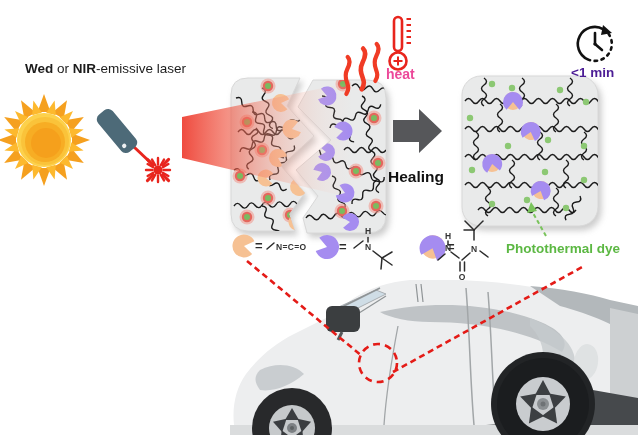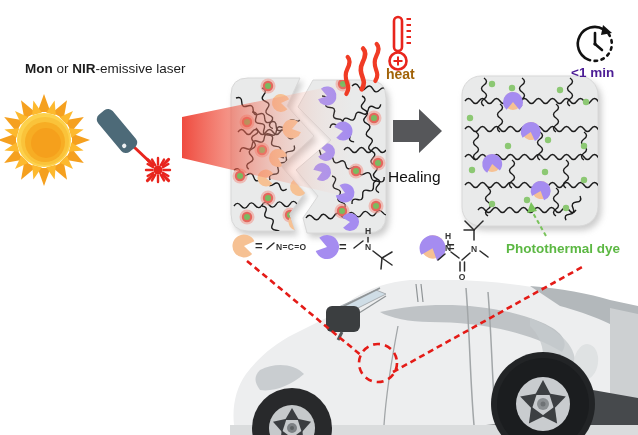--- a/index.html
+++ b/index.html
@@ -2,23 +2,23 @@
 <html><head>
 <meta charset="utf-8">
 <style>
   html,body{margin:0;padding:0;background:#fff;}
   .canvas{position:relative;width:638px;height:435px;background:#fff;overflow:hidden;
           font-family:"Liberation Sans",sans-serif;}
   .canvas svg.layer{position:absolute;left:0;top:0;}
   .lbl{position:absolute;z-index:5;white-space:pre;}
   .title-row{left:25px;top:61px;font-size:13.5px;color:#1c1c1c;}
   .title-row b{font-weight:700;}
-  .heat-lbl{left:386px;top:66px;font-size:14px;font-weight:700;color:#a16207;}
+  .heat-lbl{left:386px;top:66px;font-size:14px;font-weight:700;color:#ec4899;}
   .time-lbl{left:571px;top:65px;font-size:13.5px;font-weight:700;color:#4c1d95;}
-  .healing-lbl{left:388px;top:168px;font-size:15.5px;font-weight:400;color:#111;}
+  .healing-lbl{left:388px;top:168px;font-size:15.5px;font-weight:700;color:#111;}
   .photo-lbl{left:506px;top:241px;font-size:13.5px;font-weight:700;color:#5cb843;}
   .eq{position:absolute;z-index:5;font-size:13px;font-weight:700;color:#2b2b2b;}
   .eq1{left:255px;top:238px;} .eq2{left:339px;top:239px;} .eq3{left:447px;top:239px;}
   .chain{stroke:#1b1b1b;stroke-width:1.4;fill:none;}
   .bond{stroke:#2c2c2c;stroke-width:1.5;fill:none;stroke-linecap:round;}
   .atom{font-size:8.5px;font-weight:700;fill:#333;font-family:"Liberation Sans",sans-serif;}
 </style>
 </head>
 <body>
 
@@ -355,21 +355,21 @@
     <line x1="247" y1="261" x2="362" y2="356" stroke="#e41b17" stroke-width="2.6" stroke-dasharray="6 4"></line>
     <line x1="393" y1="372" x2="584" y2="266" stroke="#e41b17" stroke-width="2.6" stroke-dasharray="6 4"></line>
     <circle cx="378" cy="363" r="19" fill="none" stroke="#e41b17" stroke-width="2.6" stroke-dasharray="7 5"></circle>
     <g>
       <line x1="546" y1="236" x2="533" y2="213" stroke="#79c35b" stroke-width="2" stroke-dasharray="4 3"></line>
       <polygon points="527,213 531,202 537,211" fill="#79c35b"></polygon>
     </g>
   </g>
 </svg>
 
-<div class="lbl title-row"><b>Mon</b><span> or </span><b>NIR</b><span>-emissive laser</span></div>
+<div class="lbl title-row"><b>Wed</b><span> or </span><b>NIR</b><span>-emissive laser</span></div>
 
 <div class="lbl heat-lbl">heat</div>
 <div class="lbl time-lbl">&lt;1 min</div>
 <div class="lbl healing-lbl">Healing</div>
 <div class="lbl photo-lbl">Photothermal dye</div>
 
 <div class="eq eq1">=</div>
 <div class="eq eq2">=</div>
 <div class="eq eq3">=</div>
 

